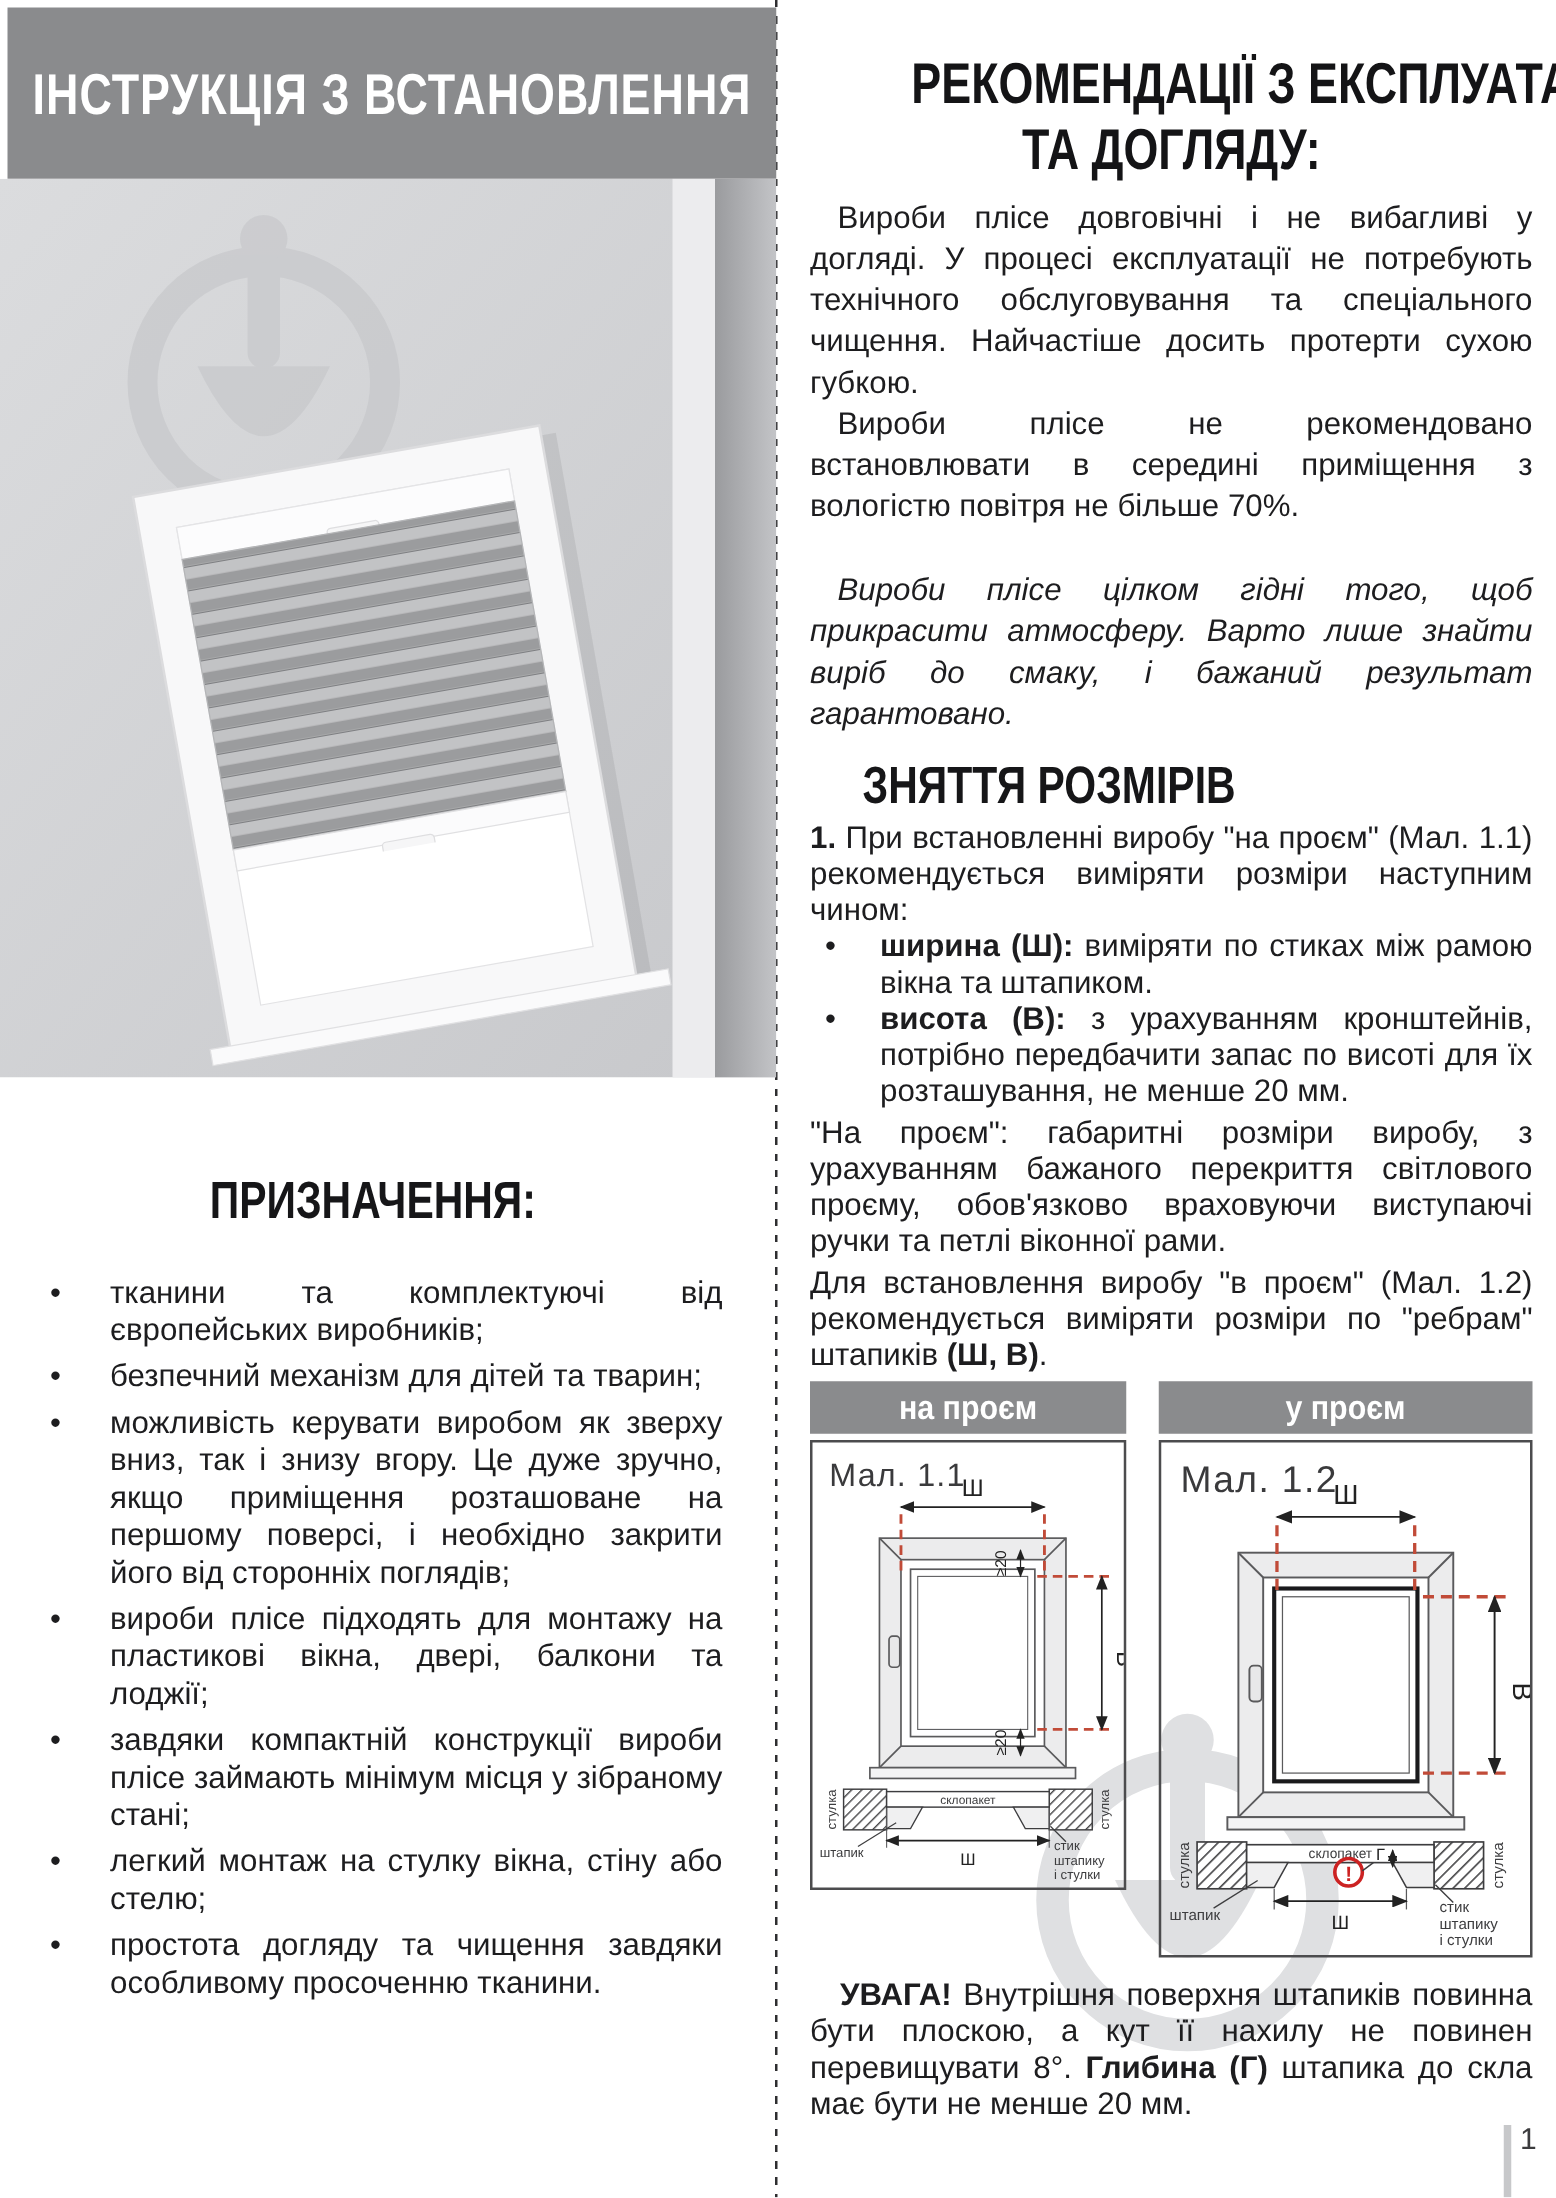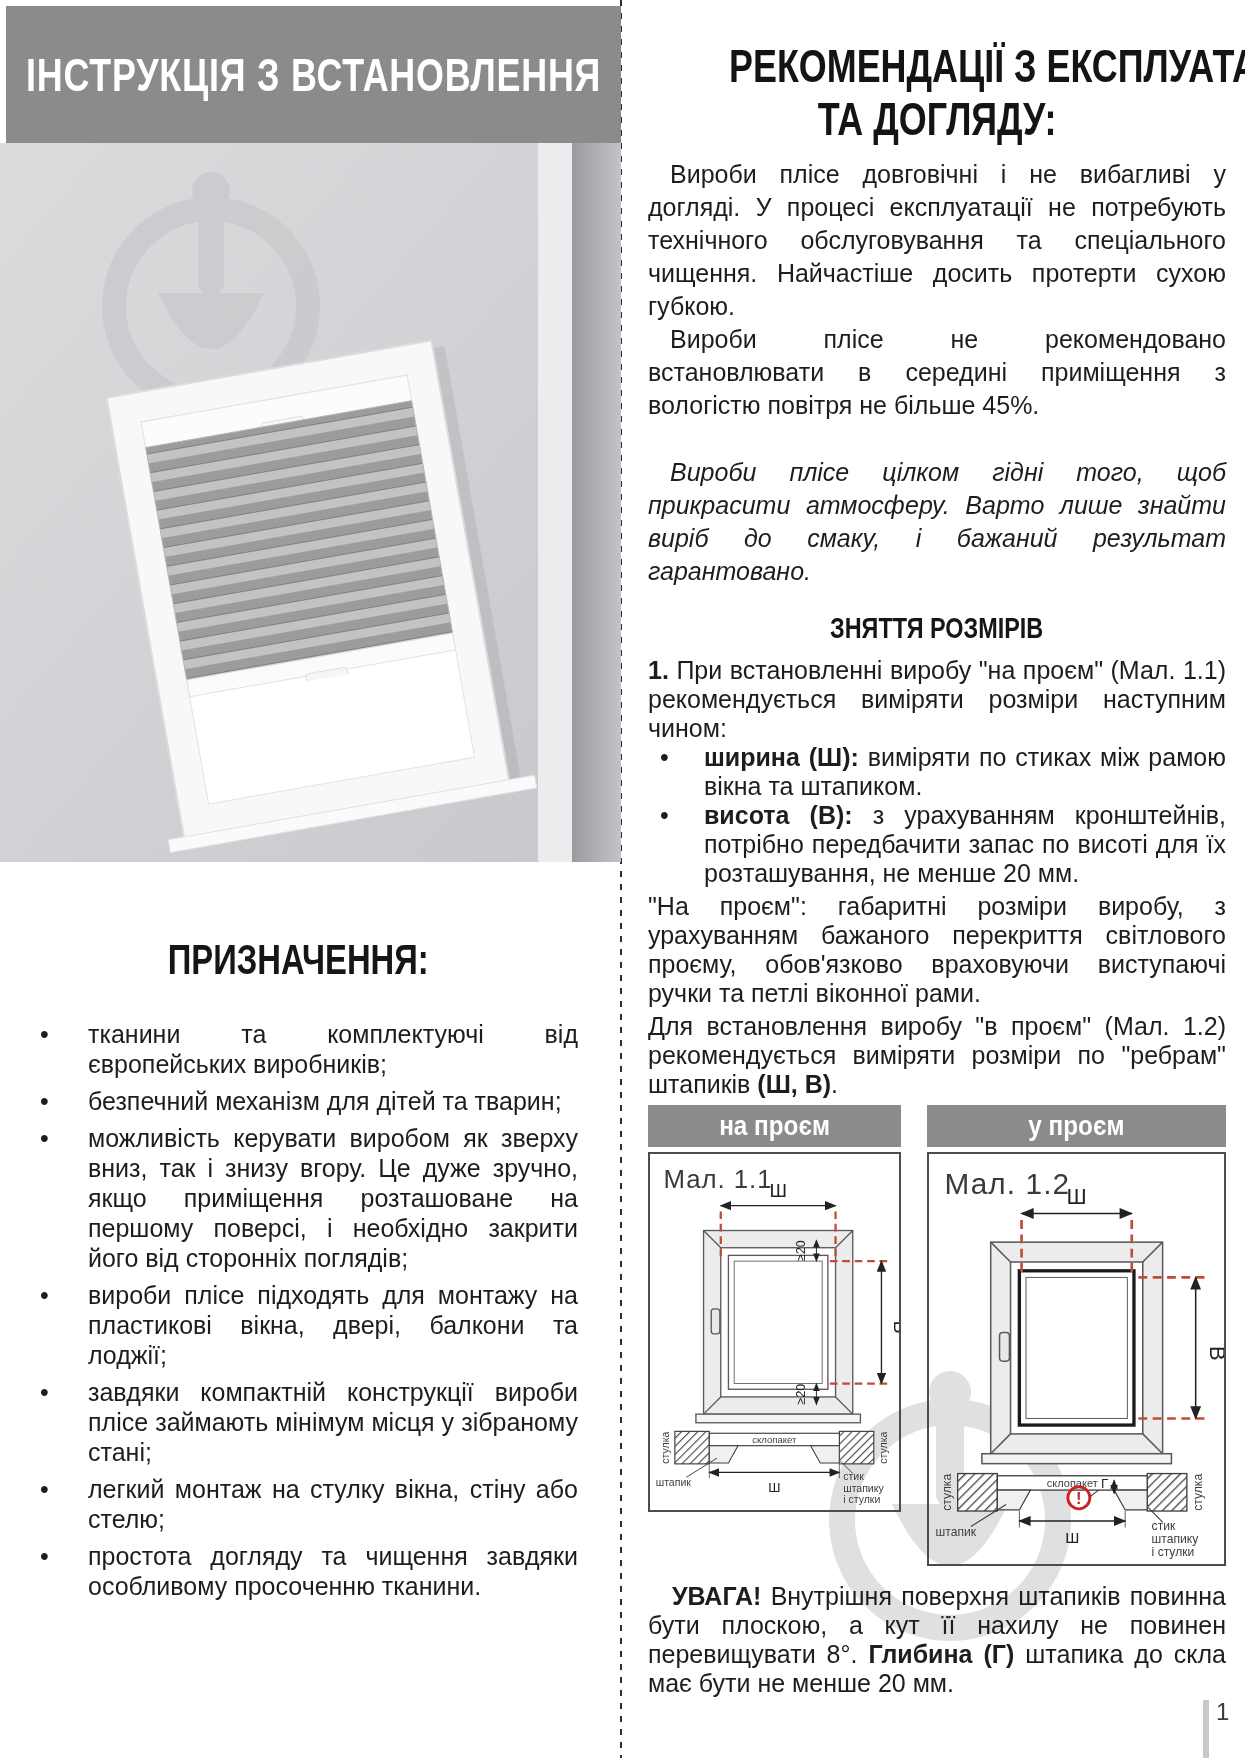--- a/index.html
+++ b/index.html
@@ -19,21 +19,21 @@
   .bullets{margin-top:30px;}
   .bullet{display:flex;font-size:25px;line-height:30px;margin-bottom:7px;}
   .bullet .dot{width:70px;padding-left:22px;box-sizing:border-box;flex:none;}
   .bullet .btxt{flex:1;text-align:justify;}
   
   .right-col{position:absolute;left:648px;top:26px;width:578px;z-index:1;}
   .care-title{text-align:center;font-size:46px;line-height:53px;margin-top:14px;color:#141416;}
   .para{font-size:25px;line-height:33px;text-align:justify;text-indent:22px;}
   .para.p1{margin-top:12px;}
   .para.p3{margin-top:34px;font-style:italic;}
-  .section-heading{text-align:center;font-size:30px;line-height:48px;margin-top:16px;color:#161618;}
+  .section-heading{text-align:left;font-size:42px;line-height:48px;margin-top:16px;color:#161618;}
   .mpara{font-size:25px;line-height:29px;text-align:justify;margin-top:4px;}
   .mbullet{display:flex;font-size:25px;line-height:29px;}
   .mbullet .dot{width:56px;padding-left:12px;box-sizing:border-box;flex:none;}
   .mbullet .btxt{flex:1;text-align:justify;}
   .figures{display:flex;gap:26px;margin-top:6px;}
   .figure{width:260px;}
   .figure.f2{width:308px;}
   .fig-header{height:42px;background:#8a8b8d;color:#fff;font-weight:bold;font-size:27px;
         display:flex;align-items:center;justify-content:center;}
   .fig-box{border:2px solid #4c4c4e;margin-top:5px;background:transparent;}
@@ -137,21 +137,21 @@
       <path d="M82,134 Q140,258 198,134 Z"></path>
     </g>
   </svg>
 
   <div class="right-col">
     <div class="care-title">
       <span class="cond">РЕКОМЕНДАЦІЇ З ЕКСПЛУАТАЦІЇ</span><br>
       <span class="cond">ТА ДОГЛЯДУ:</span>
     </div>
     <div class="para p1">Вироби плісе довговічні і не вибагливі у догляді. У процесі експлуатації не потребують технічного обслуговування та спеціального чищення. Найчастіше досить протерти сухою губкою.</div>
-    <div class="para">Вироби плісе не рекомендовано встановлювати в середині приміщення з вологістю повітря не більше 45%.</div>
+    <div class="para">Вироби плісе не рекомендовано встановлювати в середині приміщення з вологістю повітря не більше 70%.</div>
     <div class="para p3">Вироби плісе цілком гідні того, щоб прикрасити атмосферу. Варто лише знайти виріб до смаку, і бажаний результат гарантовано.</div>
 
     <div class="section-heading"><span class="cond">ЗНЯТТЯ РОЗМІРІВ</span></div>
 
     <div class="mpara"><b>1.</b><span> При встановленні виробу "на проєм" (Мал. 1.1) рекомендується виміряти розміри наступним чином:</span></div>
 
     <div class="mbullet">
       <span class="dot">•</span>
       <span class="btxt"><b>ширина (Ш):</b><span> виміряти по стиках між рамою вікна та штапиком.</span></span>
     </div>

